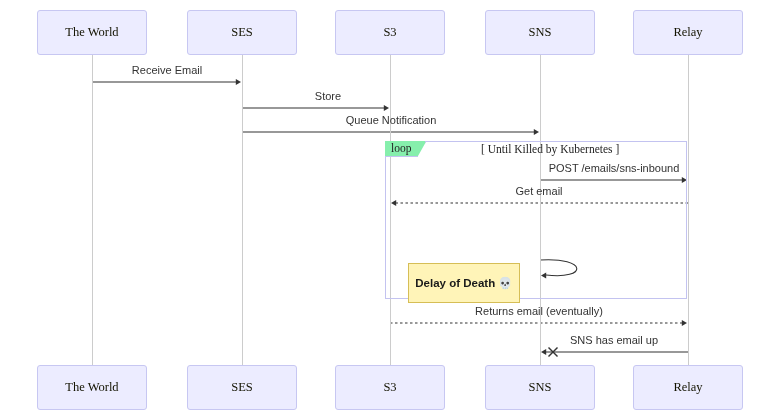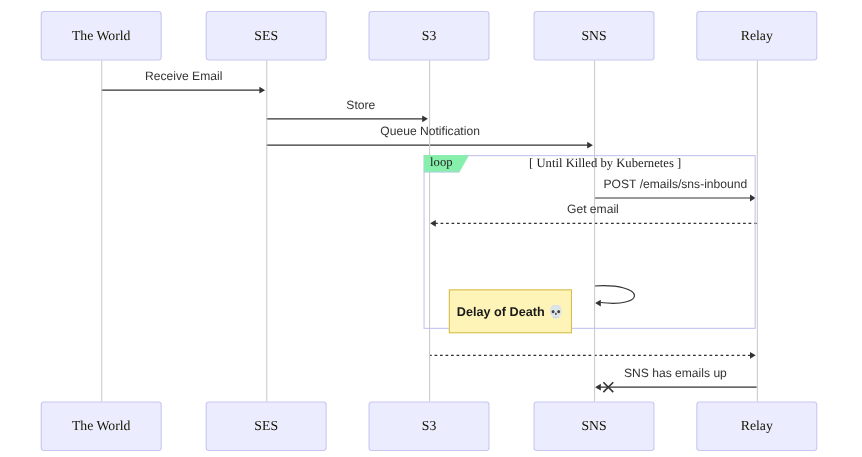--- a/index.html
+++ b/index.html
@@ -108,17 +108,18 @@
       <span>Relay</span>
     </div>
     <div class="loop-box" style="left: 385px; top: 141px; width: 302px; height: 158px;"></div>
     <div class="loop-tab" style="left: 385px; top: 141px; clip-path: polygon(0px 0px, 100% 0px, calc(100% - 9px) 100%, 0px 100%);">loop</div>
     <div class="loop-cond" style="left: 465px; top: 143px;">[ Until Killed by Kubernetes ]</div>
     <div class="msg-label" style="left: 7px; top: 64px; width: 320px;">Receive Email</div>
     <div class="msg-label" style="left: 168px; top: 90px; width: 320px;">Store</div>
     <div class="msg-label" style="left: 454px; top: 162px; width: 320px;">POST /emails/sns-inbound</div>
     <div class="msg-label" style="left: 231px; top: 114px; width: 320px;">Queue Notification</div>
     <div class="msg-label" style="left: 379px; top: 185px; width: 320px;">Get email</div>
-    <div class="msg-label" style="left: 454px; top: 334px; width: 320px;">SNS has emails up</div>
+    <div class="msg-label" style="left: 379px; top: 305px; width: 320px;">Returns email (eventually)</div>
+    <div class="msg-label" style="left: 454px; top: 334px; width: 320px;">SNS has email up</div>
     <div class="note-box" style="left: 408px; top: 215px; width: 112px; height: 40px; margin-top: 48px;">
       <span>Delay of Death 💀</span>
     </div>
   </div>
 
 </body></html>

